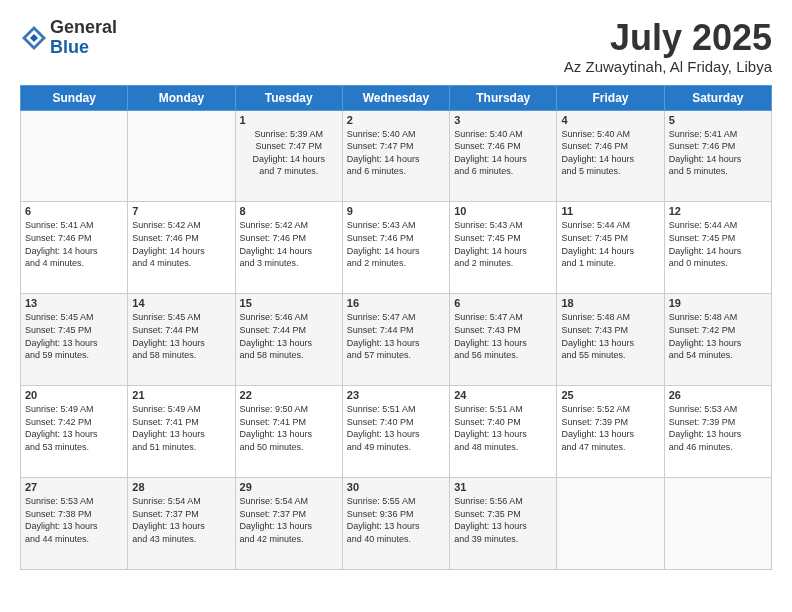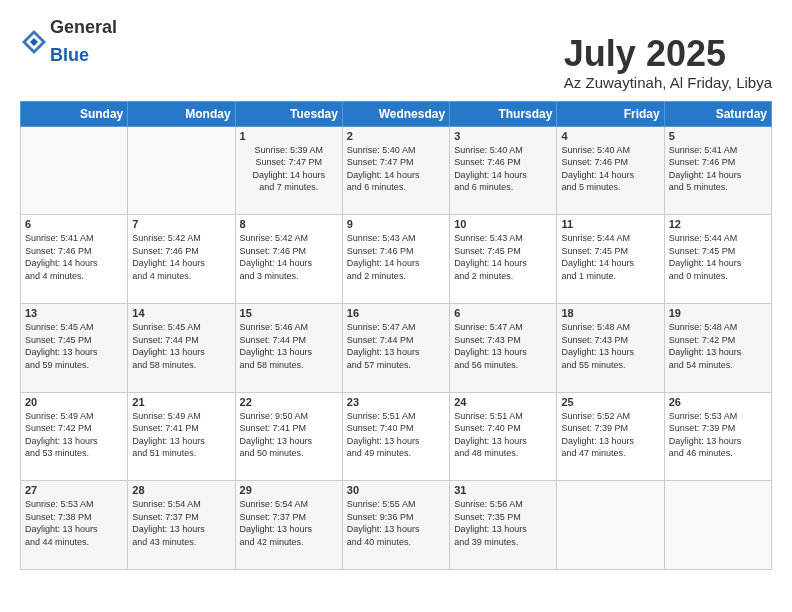--- a/index.html
+++ b/index.html
@@ -34,29 +34,28 @@
     }
     .logo-general {
       font-size: 18px;
       font-weight: bold;
       color: #333;
     }
     .logo-blue {
       font-size: 18px;
       font-weight: bold;
       color: #1a5fa8;
-      margin-top: 8px;
     }
     .logo-icon {
       width: 28px;
       height: 28px;
       margin-right: 2px;
     }
     .title-block {
-      margin-top: 16px;
+      text-align: right;
     }
     .month-title {
       font-size: 36px;
       font-weight: bold;
       color: #333;
       line-height: 1.1;
     }
     .location {
       font-size: 15px;
       color: #333;
@@ -67,21 +66,21 @@
       border-collapse: collapse;
       width: 100%;
       table-layout: fixed;
     }
     .calendar th {
       background: #2878c8;
       color: #fff;
       font-size: 12px;
       font-weight: bold;
       padding: 5px 4px;
-      text-align: right;
+      text-align: center;
       border: 1px solid #5599d8;
     }
     .calendar td {
       border: 1px solid #ccc;
       vertical-align: top;
       padding: 3px 4px;
       font-size: 9.5px;
       color: #333;
       background: #fff;
       height: 85px;

